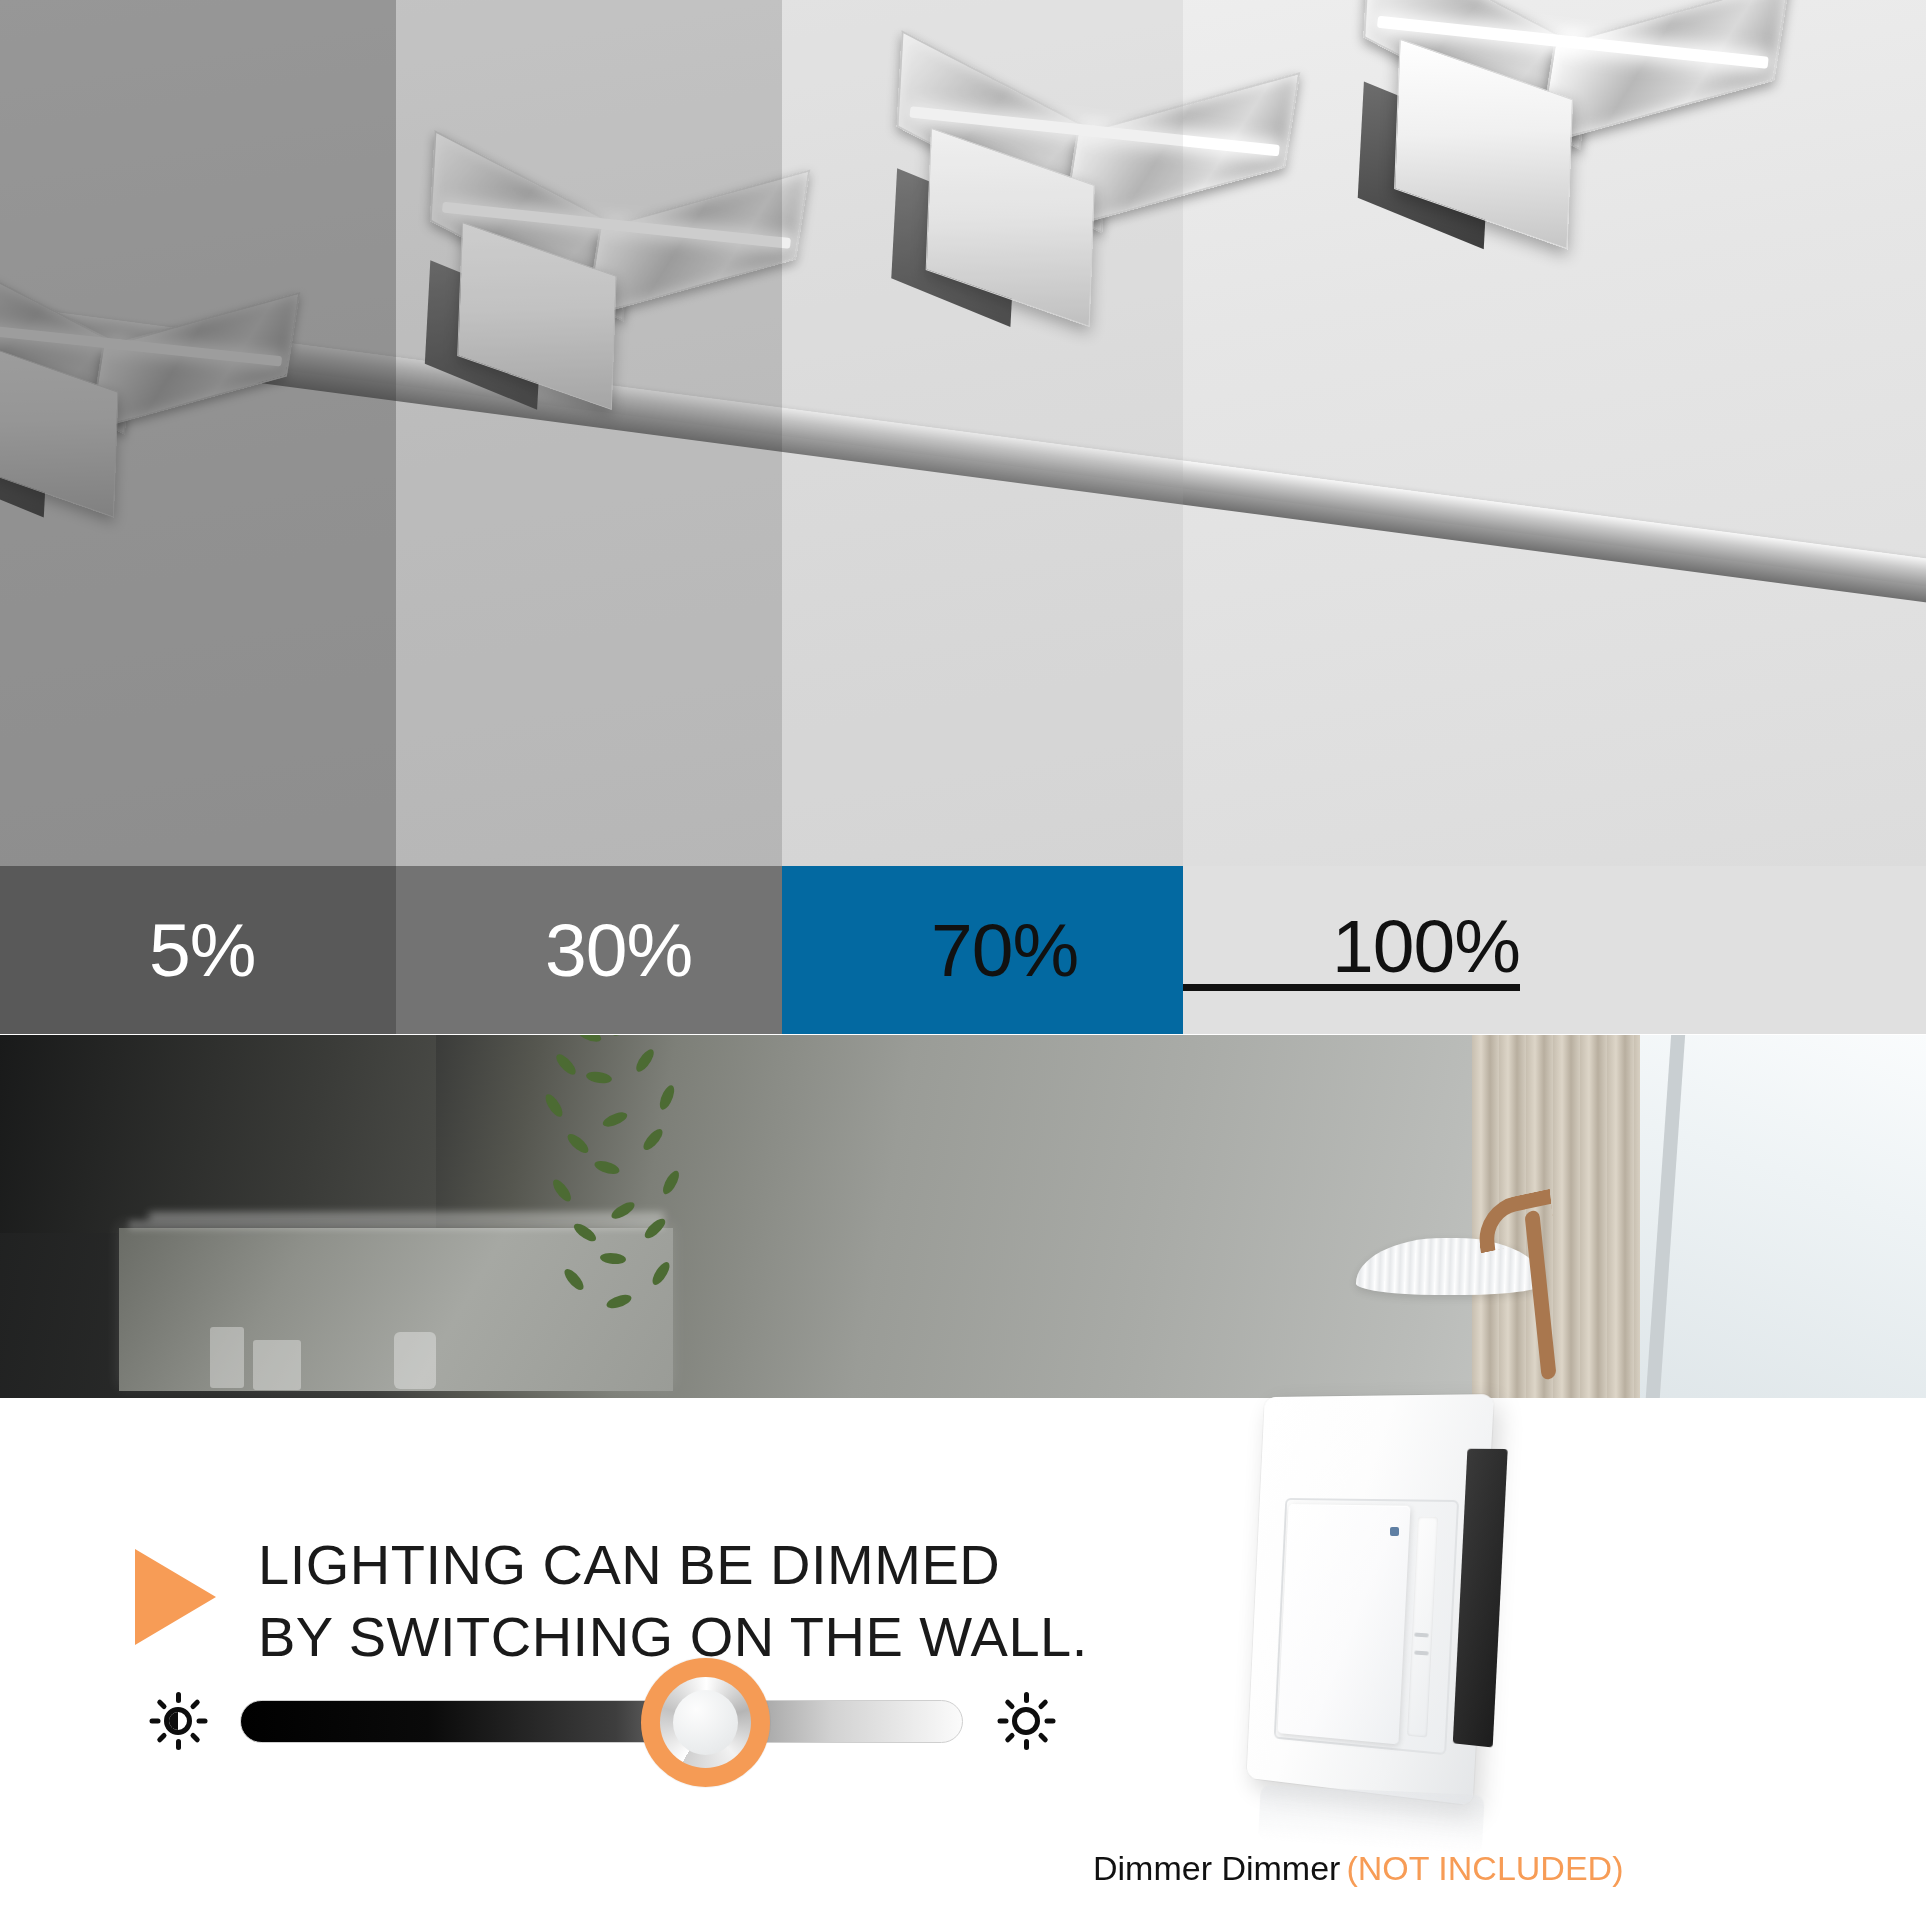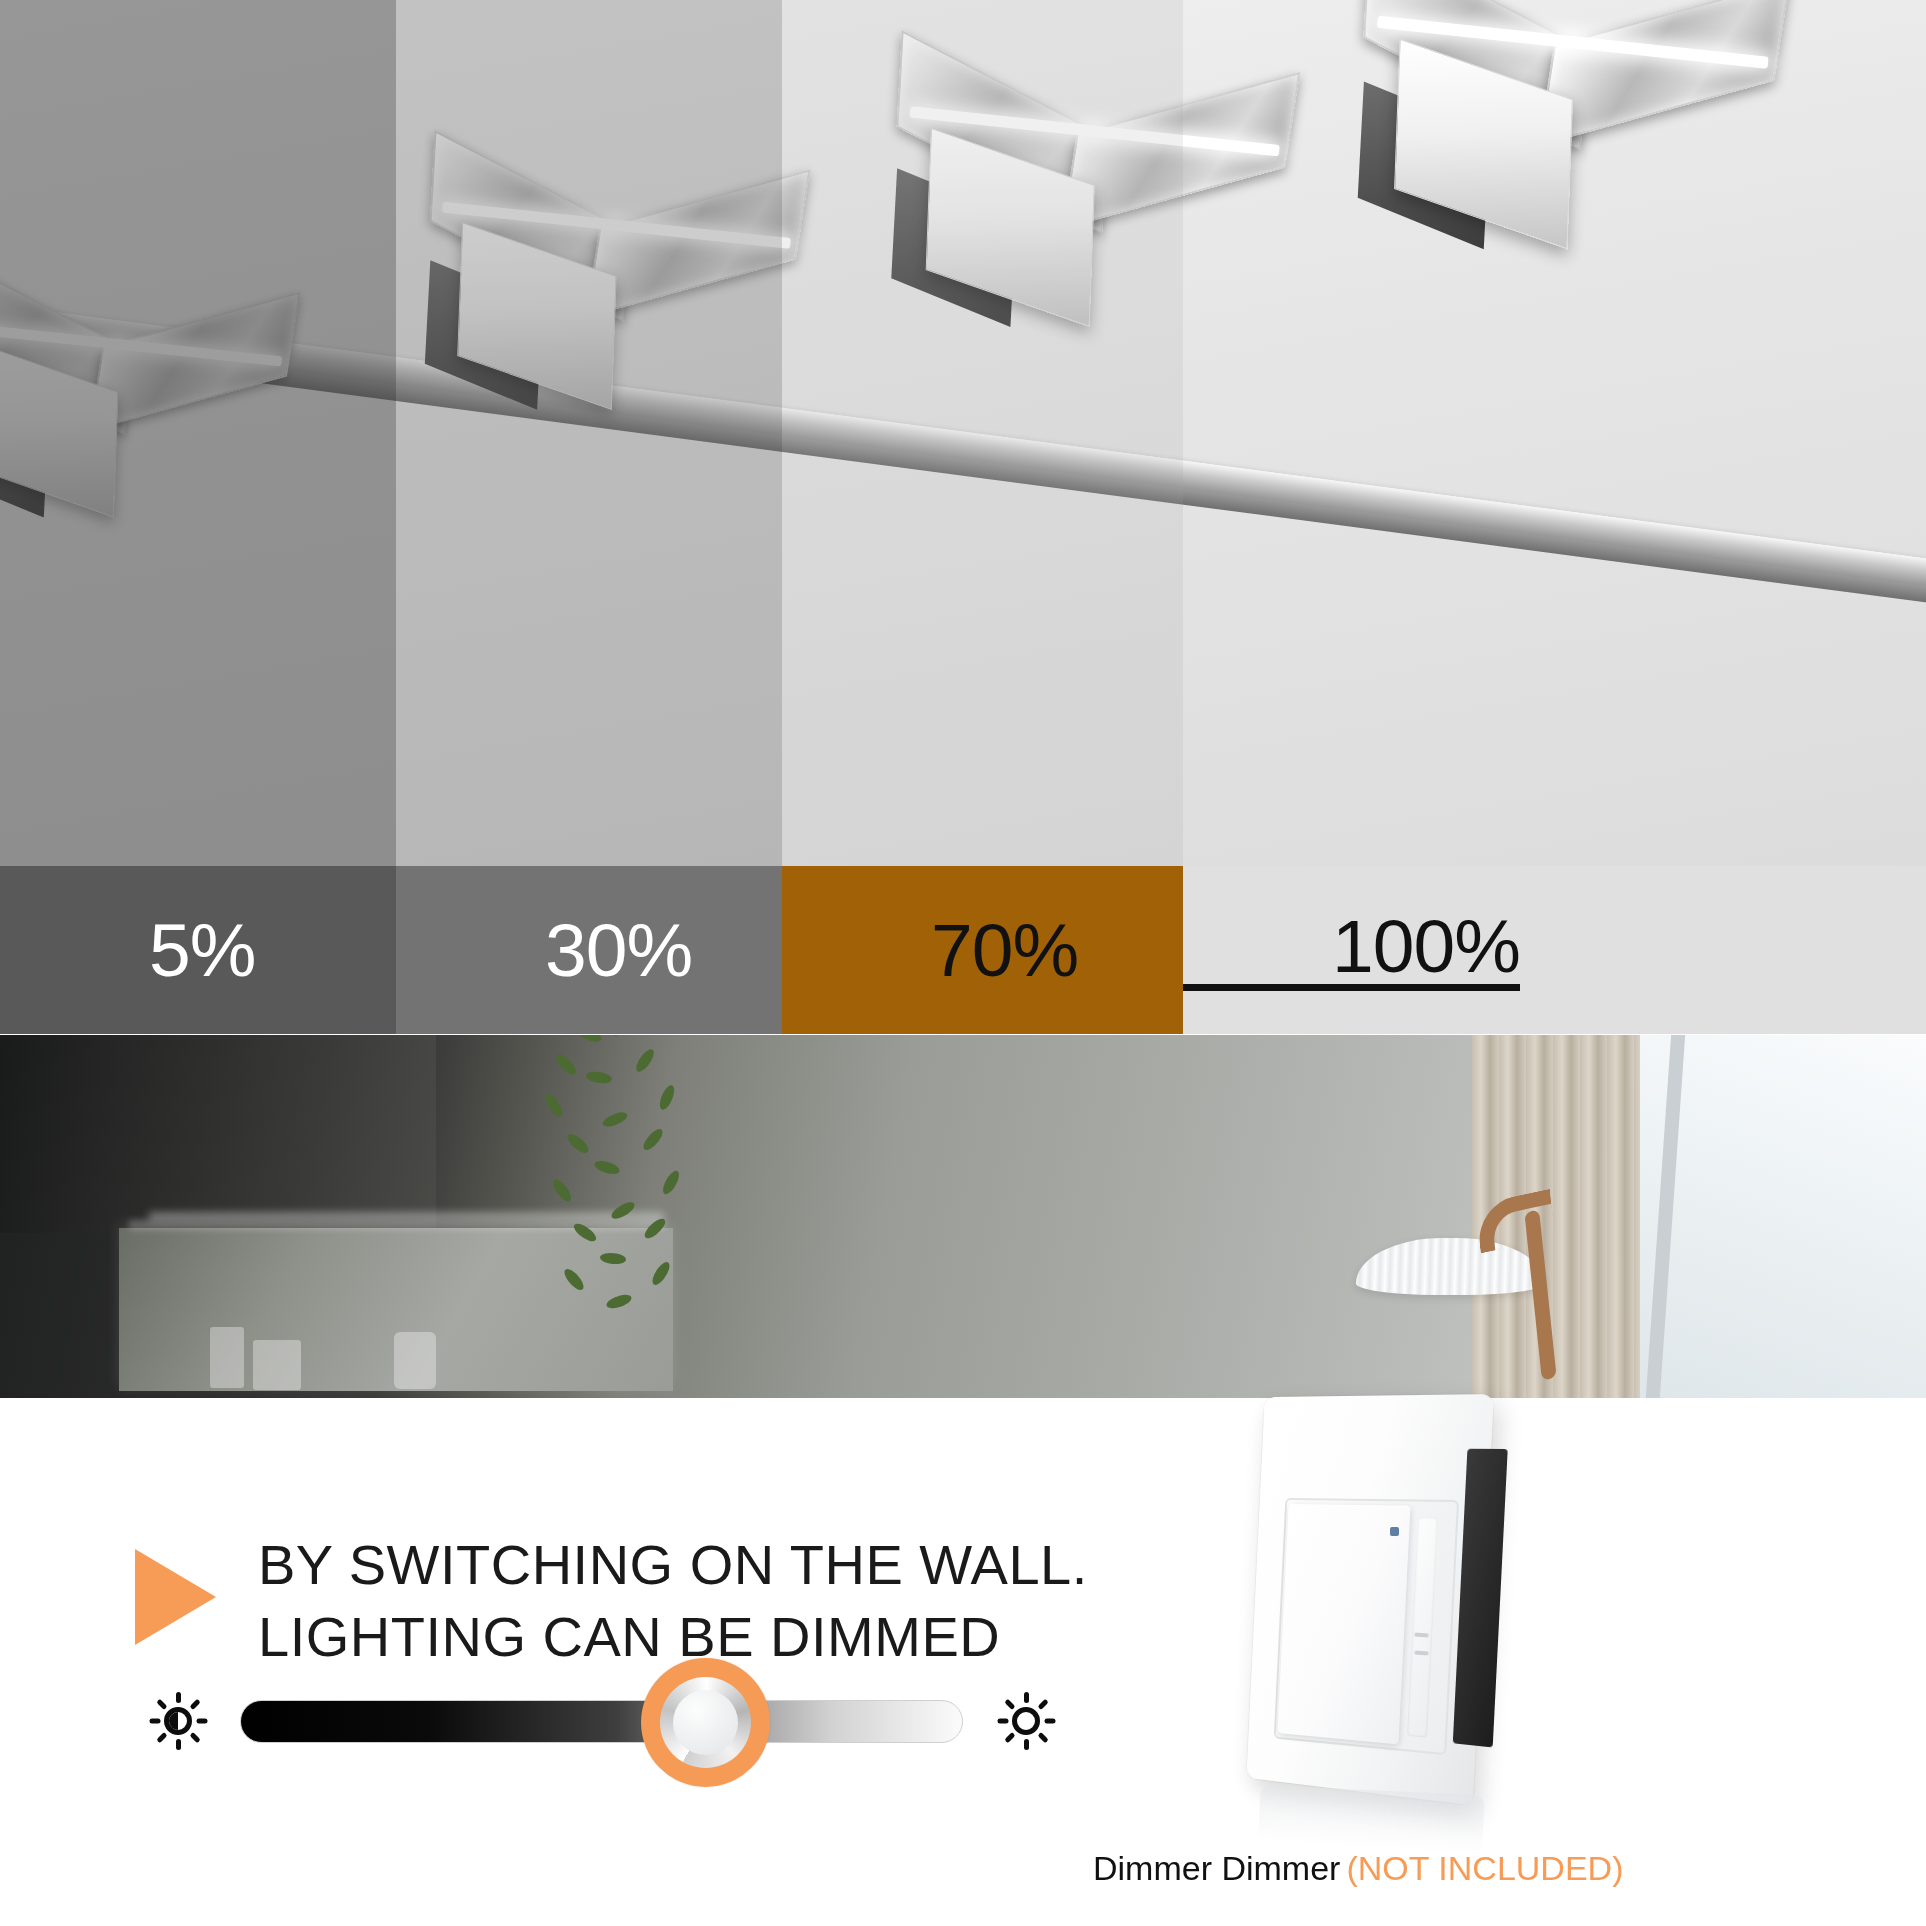--- a/index.html
+++ b/index.html
@@ -220,21 +220,21 @@
     <div class="dim-band" id="dim-4"></div>
   </div>
 
   <div id="pct-strip">
     <div class="pct-cell" style="width:396px;background:#595959;">
       <span style="color:#ffffff;">5%</span>
     </div>
     <div class="pct-cell" style="width:386px;background:#737373;">
       <span style="color:#ffffff;">30%</span>
     </div>
-    <div class="pct-cell" style="width:401px;background:#a16207;">
+    <div class="pct-cell" style="width:401px;background:#0369a1;">
       <span style="color:#111111;">70%</span>
     </div>
     <div class="pct-cell underlined" style="width:744px;background:#E0E0E0;">
       <span style="color:#111111;">100%</span>
     </div>
   </div>
 
   <div id="room-section">
     <div class="room-wall"></div>
     <div class="room-cabinet"></div>
@@ -270,22 +270,22 @@
       <div class="leaf" style="left:133px; top:253px; transform:rotate(-52deg);"></div>
       <div class="leaf" style="left:91px;  top:281px; transform:rotate(-14deg);"></div>
     </div>
   </div>
 
   <div id="bottom-section">
 
     <div id="headline-block">
       <div id="bullet-triangle" style="border-left:81px solid #F79C56;"></div>
       <div id="headline-text">
+        <div>LIGHTING CAN BE DIMMED</div>
         <div>BY SWITCHING ON THE WALL.</div>
-        <div>LIGHTING CAN BE DIMMED</div>
       </div>
     </div>
 
     <div id="slider-row">
 
       <div class="sun">
         <div class="sun-core"></div>
         <div class="sun-half"></div>
         <div class="ray" style="transform:rotate(0deg);"></div>
         <div class="ray" style="transform:rotate(45deg);"></div>

